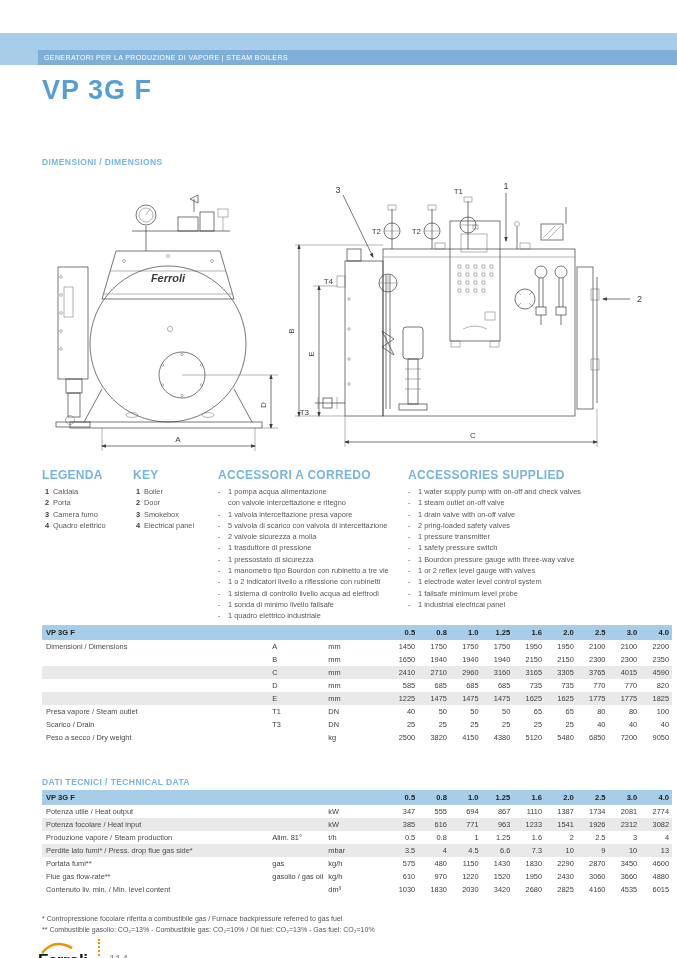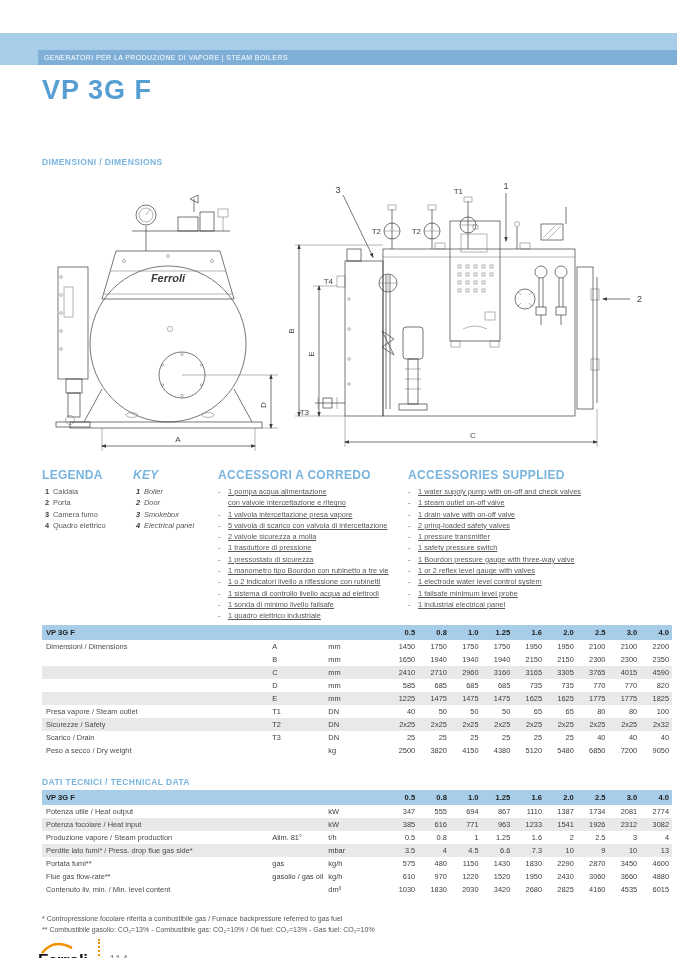--- a/index.html
+++ b/index.html
@@ -22,21 +22,21 @@
   .dline { stroke:#3c3c3b; stroke-width:.7; fill:none; }
   .dthin { stroke:#6a6a6a; stroke-width:.5; fill:none; }
 
   .legend-block { position:absolute; top:435px; left:0; width:677px; font-size:7.4px; }
   .lcol { position:absolute; top:0; }
   .lcol .lt { font-size:12px; font-weight:bold; color:#79B4DF; letter-spacing:.3px; margin-bottom:4px; }
   .leg-row { line-height:11.3px; white-space:nowrap; }
   .leg-num { display:inline-block; width:7px; font-weight:bold; color:#3c3c3b; margin-right:4px; text-align:right; }
   .acc-row { display:flex; line-height:11.3px; }
   .acc-row .dash { flex:none; width:10px; }
-  .acc-row .acc-text { flex:1;text-decoration:underline; }
+  .acc-row .acc-text { flex:1; }
 
   table.dat { position:absolute; left:42px; width:630px; border-collapse:collapse; table-layout:fixed; font-size:7.4px; }
   .t-dim { top:592px; }
   .t-tech { top:757px; }
   table.dat th, table.dat td { font-weight:normal; padding:0 3px 0 0; white-space:nowrap; overflow:hidden; }
   table.dat thead tr { background:#A8CDE9; height:15px; }
   table.dat thead th { font-weight:bold; color:#1d1d1b; font-size:7.6px; }
   table.dat thead th.model { text-align:left; padding-left:4px; }
   table.dat thead th.num { text-align:right; }
   table.dat tbody tr { height:13px; }
@@ -301,21 +301,21 @@
   <div class="legend-block">
     <div class="lcol" style="left:42px;width:88px;">
       <div class="lt">LEGENDA</div>
       <div>
           <div class="leg-row"><span class="leg-num">1</span><span>Caldaia</span></div>
           <div class="leg-row"><span class="leg-num">2</span><span>Porta</span></div>
           <div class="leg-row"><span class="leg-num">3</span><span>Camera fumo</span></div>
           <div class="leg-row"><span class="leg-num">4</span><span>Quadro elettrico</span></div>
         </div>
     </div>
-    <div class="lcol" style="left:133px;width:82px;font-style:italic;">
+    <div class="lcol" style="left:133px;width:82px;">
       <div class="lt">KEY</div>
       <div>
           <div class="leg-row"><span class="leg-num">1</span><span>Boiler</span></div>
           <div class="leg-row"><span class="leg-num">2</span><span>Door</span></div>
           <div class="leg-row"><span class="leg-num">3</span><span>Smokebox</span></div>
           <div class="leg-row"><span class="leg-num">4</span><span>Electrical panel</span></div>
         </div>
     </div>
     <div class="lcol" style="left:218px;width:206px;">
       <div class="lt">ACCESSORI A CORREDO</div>
@@ -520,34 +520,20 @@
           <td class="num">40</td>
           <td class="num">50</td>
           <td class="num">50</td>
           <td class="num">50</td>
           <td class="num">65</td>
           <td class="num">65</td>
           <td class="num">80</td>
           <td class="num">80</td>
           <td class="num">100</td>
         </tr>
-        <tr class="shade">
-          <td class="lbl">Sicurezze / Safety</td>
-          <td class="sub">T2</td>
-          <td class="unit">DN</td>
-          <td class="num">2x25</td>
-          <td class="num">2x25</td>
-          <td class="num">2x25</td>
-          <td class="num">2x25</td>
-          <td class="num">2x25</td>
-          <td class="num">2x25</td>
-          <td class="num">2x25</td>
-          <td class="num">2x25</td>
-          <td class="num">2x32</td>
-        </tr>
         <tr>
           <td class="lbl">Scarico / Drain</td>
           <td class="sub">T3</td>
           <td class="unit">DN</td>
           <td class="num">25</td>
           <td class="num">25</td>
           <td class="num">25</td>
           <td class="num">25</td>
           <td class="num">25</td>
           <td class="num">25</td>

